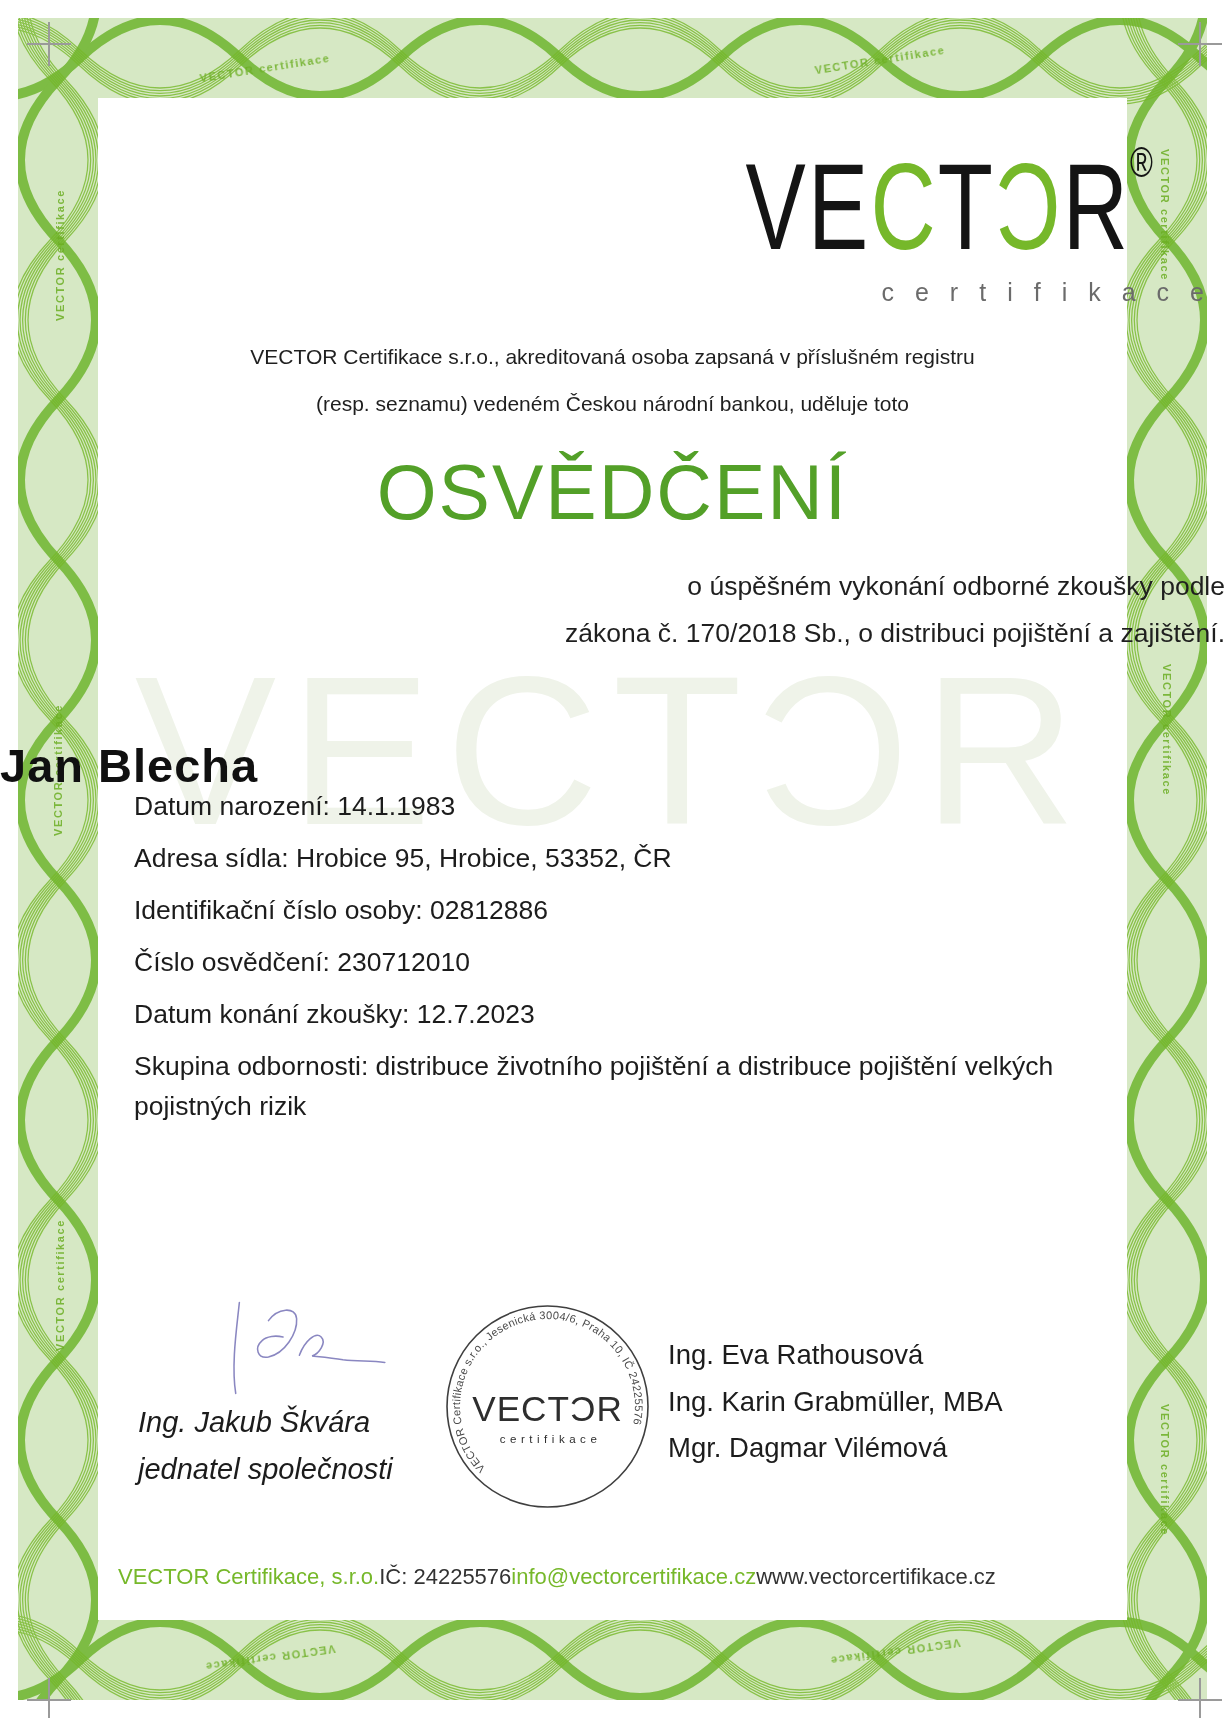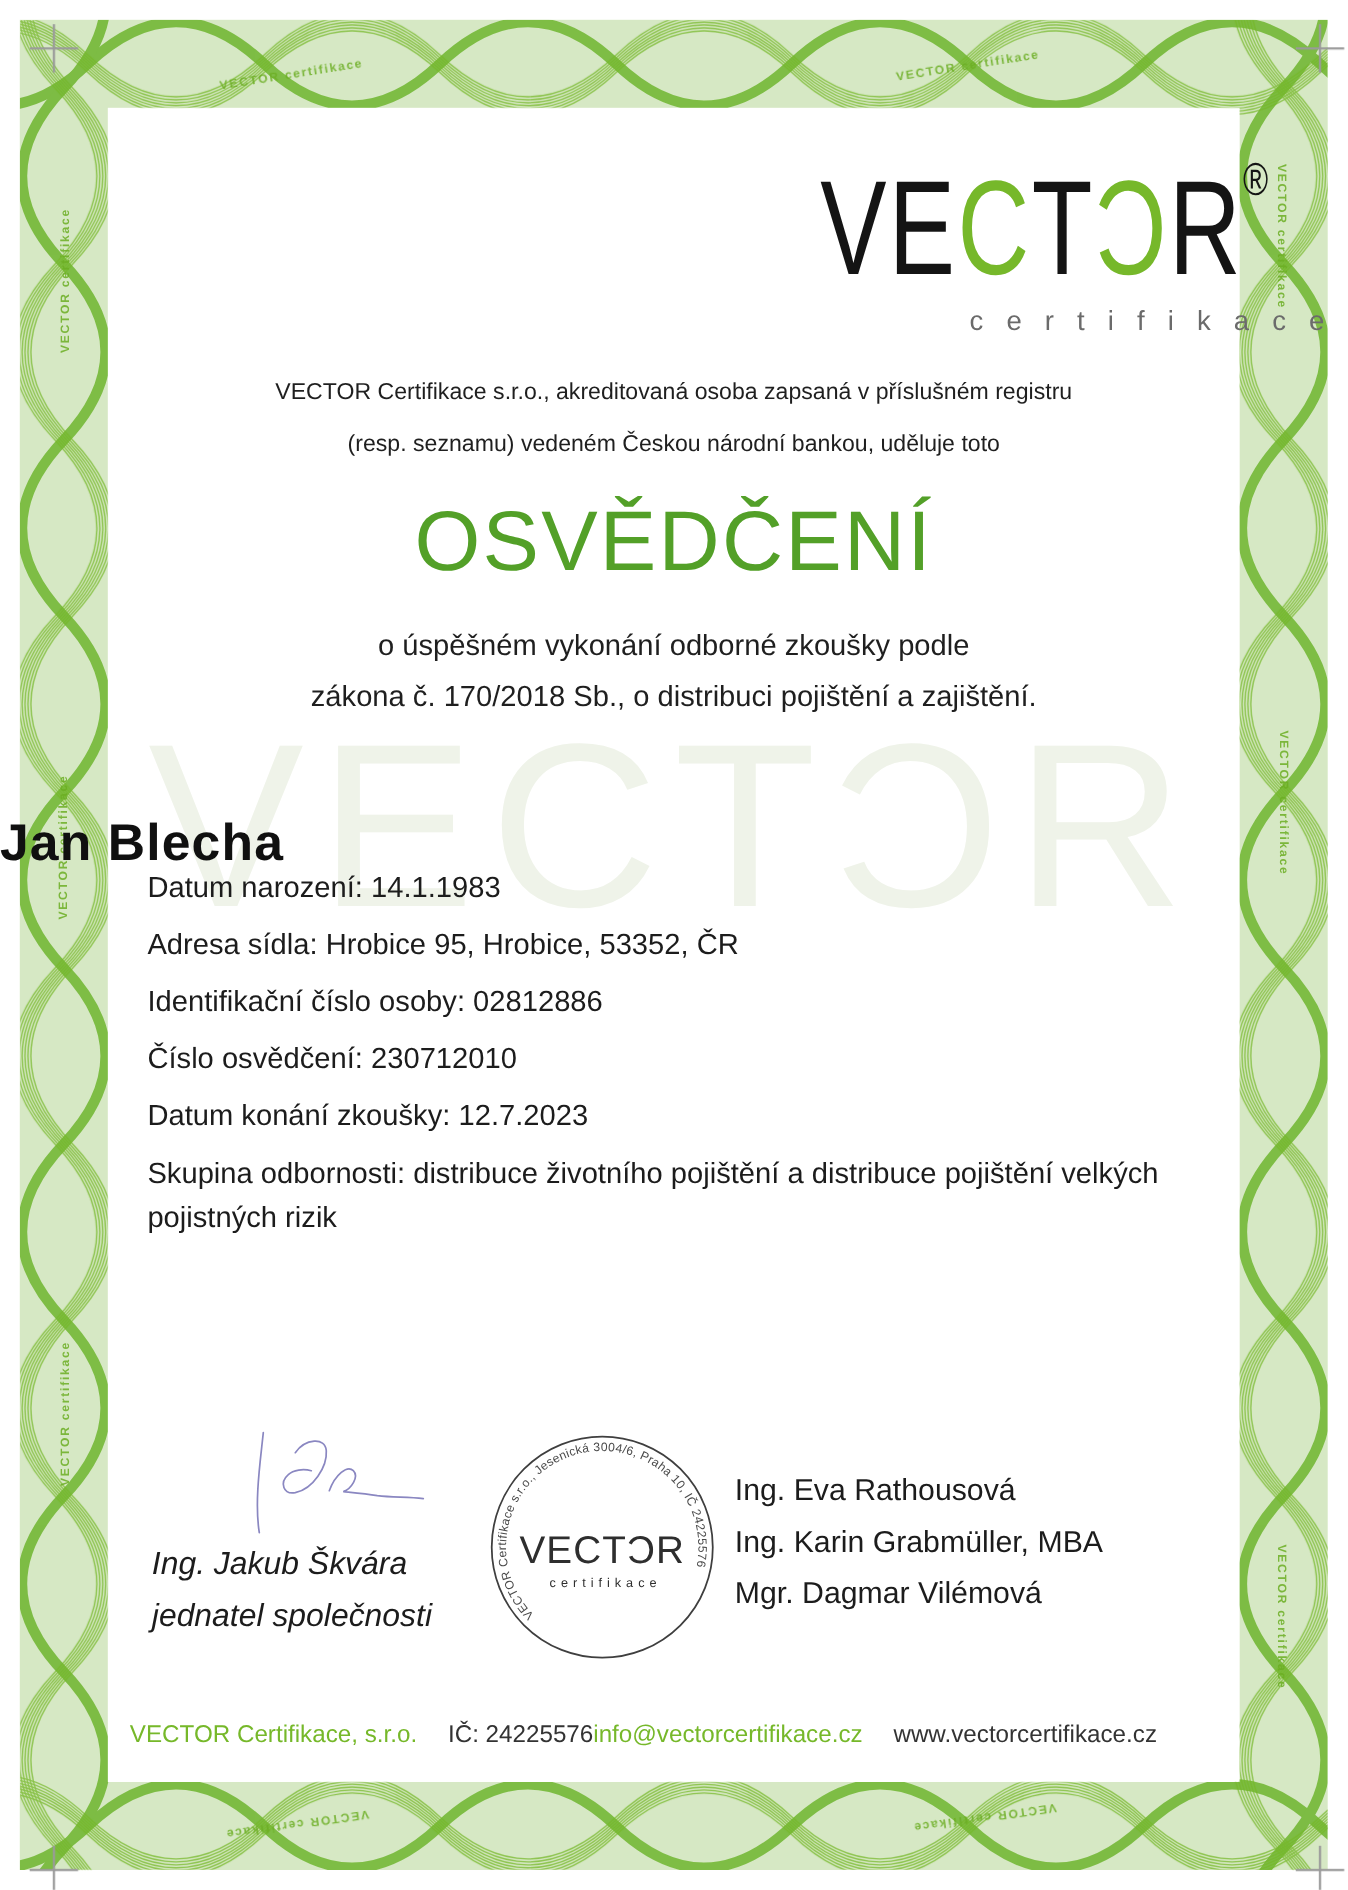--- a/index.html
+++ b/index.html
@@ -24,21 +24,21 @@
   .logo-word { display:inline-block; font-size:122px; line-height:1; letter-spacing:3px; transform:scaleX(.74); white-space:nowrap; }
   .lg-dark { color:#141414; }
   .lg-green { color:#76b82a; }
   .logo-reg { font-size:42px; color:#141414; vertical-align:72px; letter-spacing:0; }
   .logo-sub { margin-top:10px; font-size:25px; letter-spacing:21px; padding-left:21px; color:#6b6b6b; }
 
   
   .intro { position:absolute; top:333px; left:0; width:100%; text-align:center; font-size:21px; line-height:47px; color:#1f1f1f; z-index:2; }
   .intro div { white-space:nowrap; }
   .cert-title { position:absolute; top:448px; left:0; width:100%; text-align:center; font-size:77px; letter-spacing:2px; color:#53a028; z-index:2; }
-  .subject { position:absolute; top:563px; left:0; width:100%; text-align:center; font-size:26.5px; line-height:47px; color:#1f1f1f; z-index:2; }
+  .subject { position:absolute; top:563px; left:0; width:100%; text-align:right; font-size:26.5px; line-height:47px; color:#1f1f1f; z-index:2; }
   .subject div { white-space:nowrap; }
 
   
   .watermark { position:absolute; top:645px; left:0; width:100%; text-align:center; font-size:212px; line-height:1; letter-spacing:14px; color:#eff3e9; z-index:0; white-space:nowrap; }
 
   
   .holder-name { position:absolute; top:738px; left:0; width:100%; font-size:47px; font-weight:bold; letter-spacing:1px; color:#101010; z-index:2; }
   .details { position:absolute; top:786px; left:134px; width:992px; display:flex; flex-direction:column; gap:12px; font-size:26.5px; line-height:40px; color:#1c1c1c; z-index:2; }
 
   
@@ -46,21 +46,21 @@
   .sig-svg { display:block; margin:0 auto 2px 70px; }
   .sig-name { font-size:29px; line-height:47px; color:#1c1c1c; }
 
   .seal { position:absolute; left:444px; top:1303px; width:207px; height:207px; z-index:2; }
   .seal text { font-family:"Liberation Sans", sans-serif; }
 
   .committee { position:absolute; left:668px; top:1332px; font-size:27.5px; line-height:46.5px; color:#1c1c1c; z-index:2; }
 
   .footer { position:absolute; left:118px; top:1564px; width:992px; display:flex; align-items:baseline; font-size:22px; z-index:2; white-space:nowrap; }
   .footer .green { color:#76b82a; }
-  .footer .dark { color:#333333;margin-left:28px; }
+  .footer .dark { color:#333333; }
   .footer a { text-decoration:none; }
 </style>
 </head>
 <body>
 
 <div class="page">
 
   <div class="band-bg"></div>
   <div class="content-bg"></div>
 

